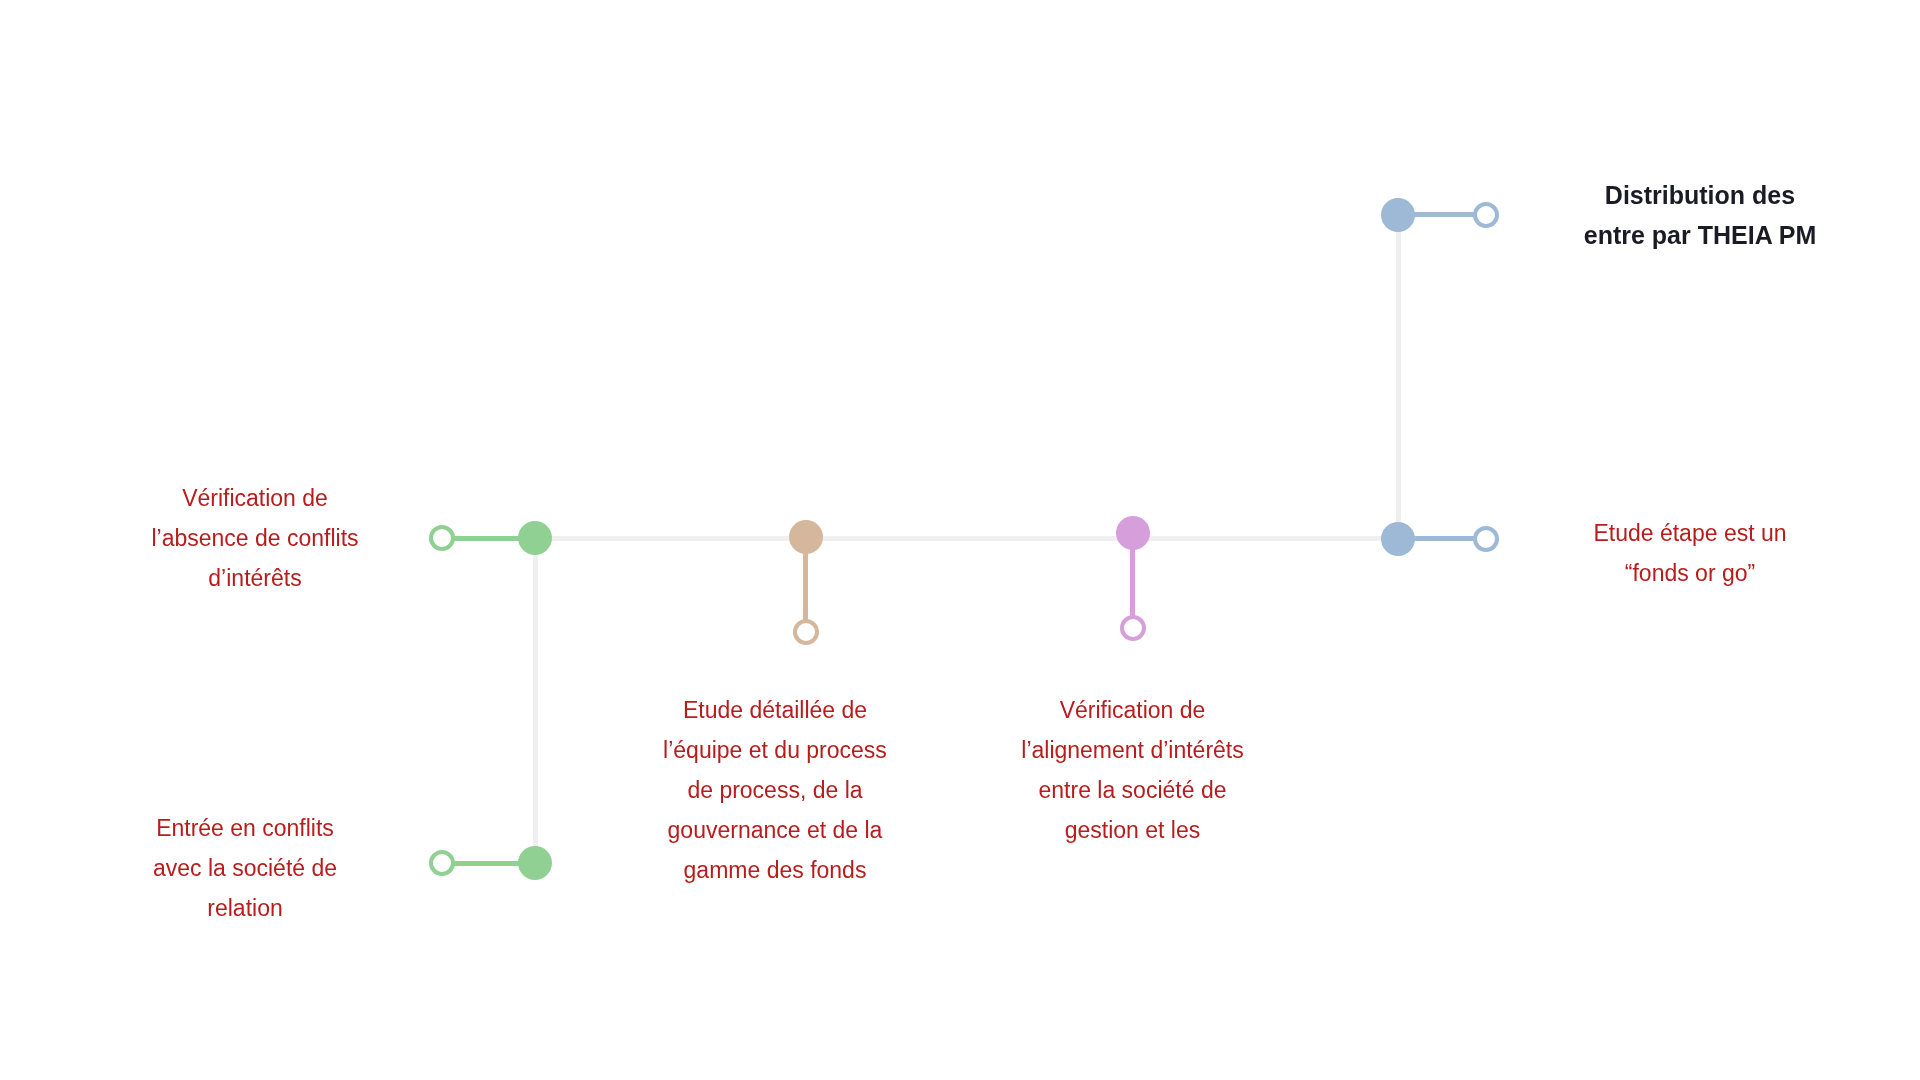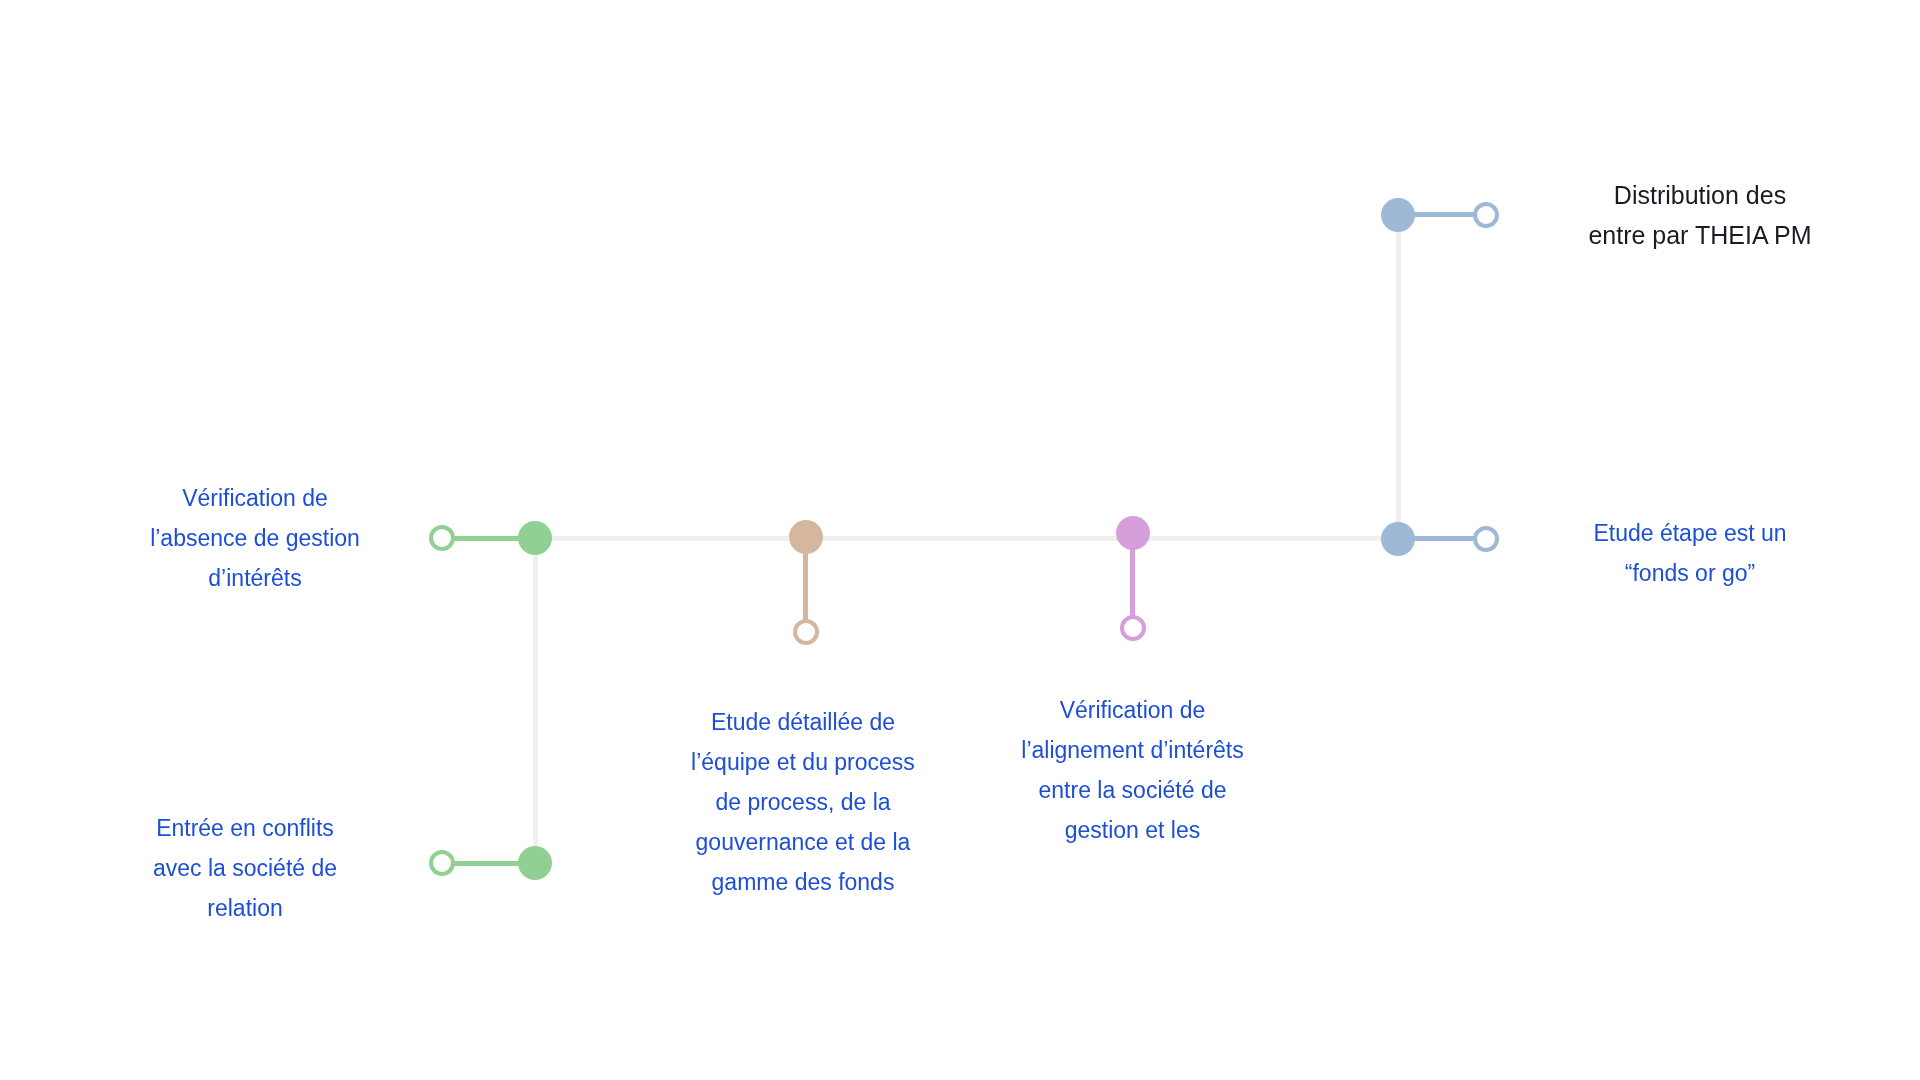--- a/index.html
+++ b/index.html
@@ -57,73 +57,73 @@
     height: 26px;
     border-radius: 50%;
     background: #ffffff;
     box-sizing: border-box;
     border: 4px solid currentColor;
   }
 
   
   .caption {
     position: absolute;
-    color: #1d4ed8;
+    color: #b91c1c;
     font-size: 23px;
     line-height: 40px;
     font-weight: 400;
   }
   .caption.center { text-align: center; }
   .caption.right  { text-align: center; }
 
   .headline {
     position: absolute;
     color: #1b1b25;
     font-size: 25px;
     line-height: 40px;
-    font-weight: 400;
+    font-weight: 700;
     text-align: center;
   }
 </style>
 </head>
 <body>
 
 <div id="stage">
 
   <div class="rail-h" style="left:535px; top:536px; width:875px;"></div>
 
   <div class="rail-v" style="left:533px; top:538px; height:327px;"></div>
 
   <div class="rail-v" style="left:1396px; top:215px; height:325px;"></div>
 
   <div class="stem-h" style="left:442px; top:536px; width:95px; background:#90d093;"></div>
   <div class="dot-hollow" style="left:429px; top:525px; color:#90d093;"></div>
   <div class="dot-filled" style="left:518px; top:521px; background:#90d093;"></div>
 
   <div class="caption right" style="left:110px; top:478px; width:290px;">
     <div>Vérification de</div>
-    <div>l’absence de gestion</div>
+    <div>l’absence de conflits</div>
     <div>d’intérêts</div>
   </div>
 
   <div class="stem-h" style="left:442px; top:861px; width:95px; background:#90d093;"></div>
   <div class="dot-hollow" style="left:429px; top:850px; color:#90d093;"></div>
   <div class="dot-filled" style="left:518px; top:846px; background:#90d093;"></div>
 
   <div class="caption right" style="left:90px; top:808px; width:310px;">
     <div>Entrée en conflits</div>
     <div>avec la société de</div>
     <div>relation</div>
   </div>
 
   <div class="stem-v" style="left:803px; top:540px; height:92px; background:#d4b79c;"></div>
   <div class="dot-filled" style="left:789px; top:520px; background:#d4b79c;"></div>
   <div class="dot-hollow" style="left:793px; top:619px; color:#d4b79c;"></div>
 
-  <div class="caption center" style="left:663px; top:690px; width:280px;margin-top:12px;">
+  <div class="caption center" style="left:635px; top:690px; width:280px;">
     <div>Etude détaillée de</div>
     <div>l’équipe et du process</div>
     <div>de process, de la</div>
     <div>gouvernance et de la</div>
     <div>gamme des fonds</div>
   </div>
 
   <div class="stem-v" style="left:1130px; top:535px; height:92px; background:#d69eda;"></div>
   <div class="dot-filled" style="left:1116px; top:516px; background:#d69eda;"></div>
   <div class="dot-hollow" style="left:1120px; top:615px; color:#d69eda;"></div>

